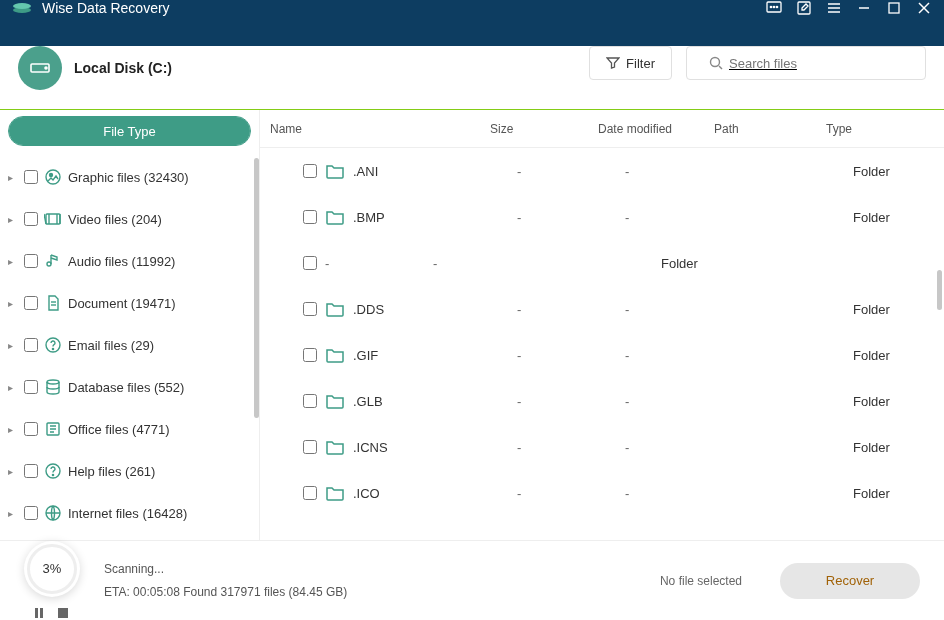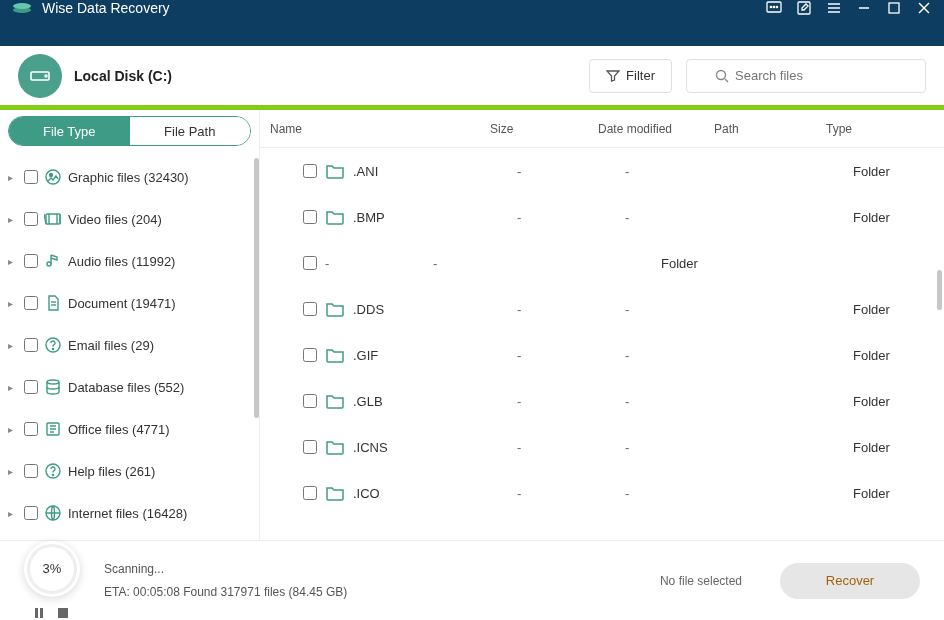--- a/index.html
+++ b/index.html
@@ -4,27 +4,27 @@
 <style>
 * { margin: 0; padding: 0; box-sizing: border-box; font-family: -apple-system, "Segoe UI", Arial, sans-serif; }
 body { width: 944px; height: 620px; overflow: hidden; background: #fff; }
 
 .titlebar { height: 46px; background: #0d3d61; display: flex; align-items: flex-start; padding: 0 12px; color: #fff; }
 .titlebar .logo { width: 20px; height: 14px; margin-right: 10px; }
 .titlebar .title { font-size: 14px; flex: 1; }
 .titlebar .win-controls { display: flex; gap: 14px; align-items: center; }
 .titlebar .win-controls span { cursor: pointer; display: inline-flex; }
 
-.toolbar { height: 64px; border-bottom: 5px solid #84cc16; display: flex; align-items: center; padding: 0 18px; gap: 14px; }
+.toolbar { height: 64px; border-bottom: 1px solid #84cc16; display: flex; align-items: flex-start; padding: 0 18px; gap: 14px; }
 .drive { display: flex; align-items: center; gap: 12px; }
 .drive-icon { width: 44px; height: 44px; border-radius: 50%; background: #4ba08c; display: flex; align-items: center; justify-content: center; }
 .drive-label { font-weight: 600; font-size: 14px; color: #222; }
 .toolbar-spacer { flex: 1; }
 .filter-btn { height: 34px; padding: 0 16px; border: 1px solid #e0e0e0; border-radius: 4px; background: #fff; display: flex; align-items: center; gap: 6px; font-size: 13px; color: #333; cursor: pointer; }
-.search-box { height: 34px; width: 240px; border: 1px solid #e0e0e0; border-radius: 4px; display: flex; align-items: center; padding: 0 28px; gap: 6px; }
+.search-box { height: 34px; width: 240px; border: 1px solid #e0e0e0; border-radius: 4px; display: flex; align-items: center; padding: 0 22px; gap: 6px; text-decoration: underline; }
 .search-box input { border: none; outline: none; flex: 1; font-size: 13px; color: #333; }
 
 .main { display: flex; height: calc(620px - 46px - 64px - 80px); }
 
 .sidebar { width: 260px; border-right: 1px solid #eee; display: flex; flex-direction: column; position: relative; }
 .toggle { display: flex; margin: 6px 8px 10px 8px; border: 1px solid #3e9c86; border-radius: 20px; overflow: hidden; height: 30px; }
 .toggle button { flex: 1; border: none; background: #fff; font-size: 13px; cursor: pointer; color: #333; }
 .toggle button.active { background: #3e9c86; color: #fff; }
 .tree { flex: 1; overflow-y: auto; }
 .tree-item { display: flex; align-items: center; height: 42px; padding: 0 6px 0 8px; gap: 6px; font-size: 13px; color: #333; cursor: pointer; }
@@ -143,21 +143,20 @@
         </svg>
       </span>
     <input type="text" placeholder="Search files" style="">
   </div>
 </div>
 
 <div class="main">
   <div class="sidebar">
     <div class="toggle">
       <button class="active">File Type</button>
-      <button>File Path</button>
     </div>
     <div class="tree" id="tree">
         <div class="tree-item">
           <span class="chev">▸</span>
     <input type="checkbox" style="">
     <span class="cat-icon">
             <svg width="18" height="18" viewBox="0 0 18 18" fill="none" stroke="#3e9c86" stroke-width="1.4">
               <circle cx="9" cy="9" r="7"></circle>
               <circle cx="7" cy="7" r="1.5" fill="#3e9c86"></circle>
               <path d="M4 13l3-3 2 2 3-4 2 3"></path>

